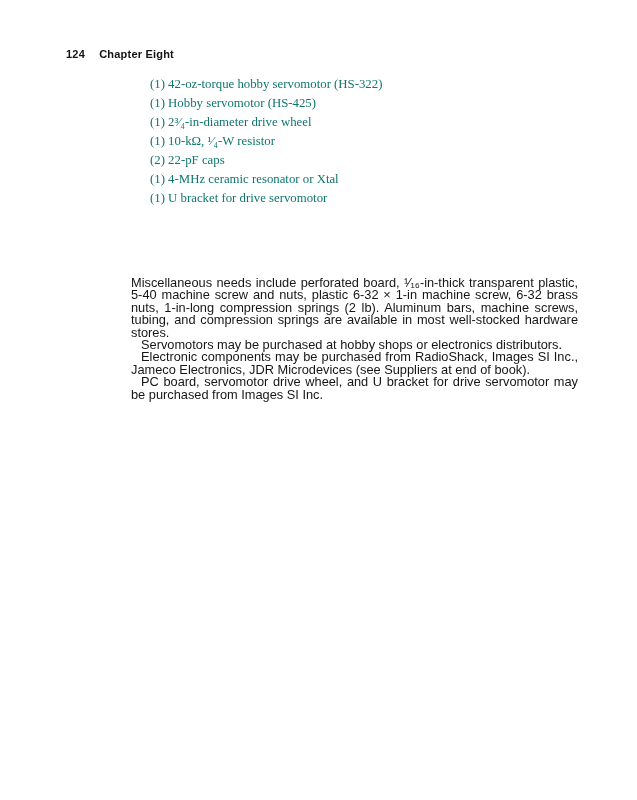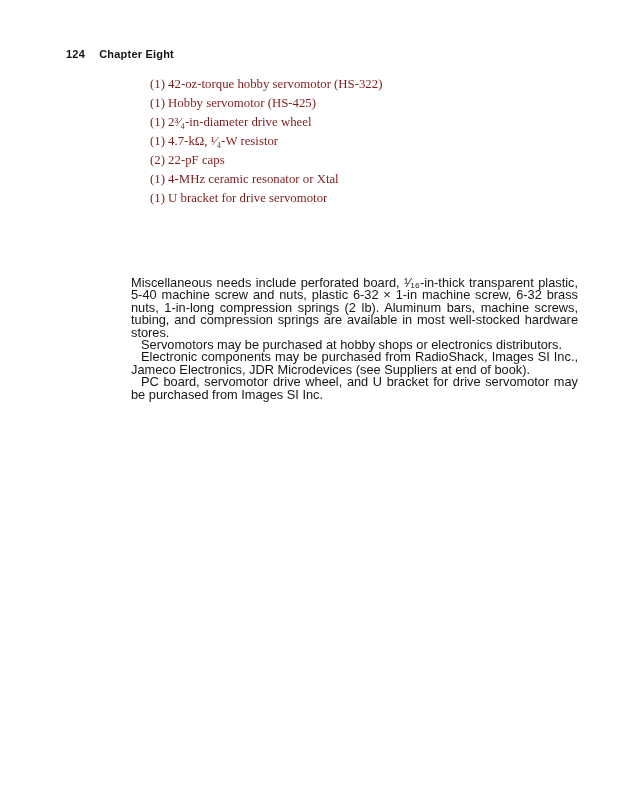--- a/index.html
+++ b/index.html
@@ -31,21 +31,21 @@
     display: inline-block;
     margin-right: 11px;
   }
   .parts-list {
     position: absolute;
     left: 150px;
     top: 75px;
     font-family: "Liberation Serif", "DejaVu Serif", serif;
     font-size: 12.8px;
     line-height: 19px;
-    color: #7f1d1d;
+    color: #0f766e;
     white-space: nowrap;
   }
   .parts-list-item {
     height: 19px;
   }
   .body-text {
     position: absolute;
     left: 131px;
     top: 277px;
     width: 447px;
@@ -71,21 +71,21 @@
 
   <header class="page-header">
     <span class="page-number">124</span>
     <span class="chapter-title">Chapter Eight</span>
   </header>
 
   <div class="parts-list">
     <div class="parts-list-item">(1) 42-oz-torque hobby servomotor (HS-322)</div>
     <div class="parts-list-item">(1) Hobby servomotor (HS-425)</div>
     <div class="parts-list-item">(1) 2³⁄₄-in-diameter drive wheel</div>
-    <div class="parts-list-item">(1) 4.7-kΩ, ¹⁄₄-W resistor</div>
+    <div class="parts-list-item">(1) 10-kΩ, ¹⁄₄-W resistor</div>
     <div class="parts-list-item">(2) 22-pF caps</div>
     <div class="parts-list-item">(1) 4-MHz ceramic resonator or Xtal</div>
     <div class="parts-list-item">(1) U bracket for drive servomotor</div>
   </div>
 
   <div class="body-text">
     <p class="para no-indent">Miscellaneous needs include perforated board, ¹⁄₁₆-in-thick transparent plastic, 5-40 machine screw and nuts, plastic 6-32 × 1-in machine screw, 6-32 brass nuts, 1-in-long compression springs (2 lb). Aluminum bars, machine screws, tubing, and compression springs are available in most well-stocked hardware stores.</p>
     <p class="para">Servomotors may be purchased at hobby shops or electronics distributors.</p>
     <p class="para">Electronic components may be purchased from RadioShack, Images SI Inc., Jameco Electronics, JDR Microdevices (see Suppliers at end of book).</p>
     <p class="para">PC board, servomotor drive wheel, and U bracket for drive servomotor may be purchased from Images SI Inc.</p>

